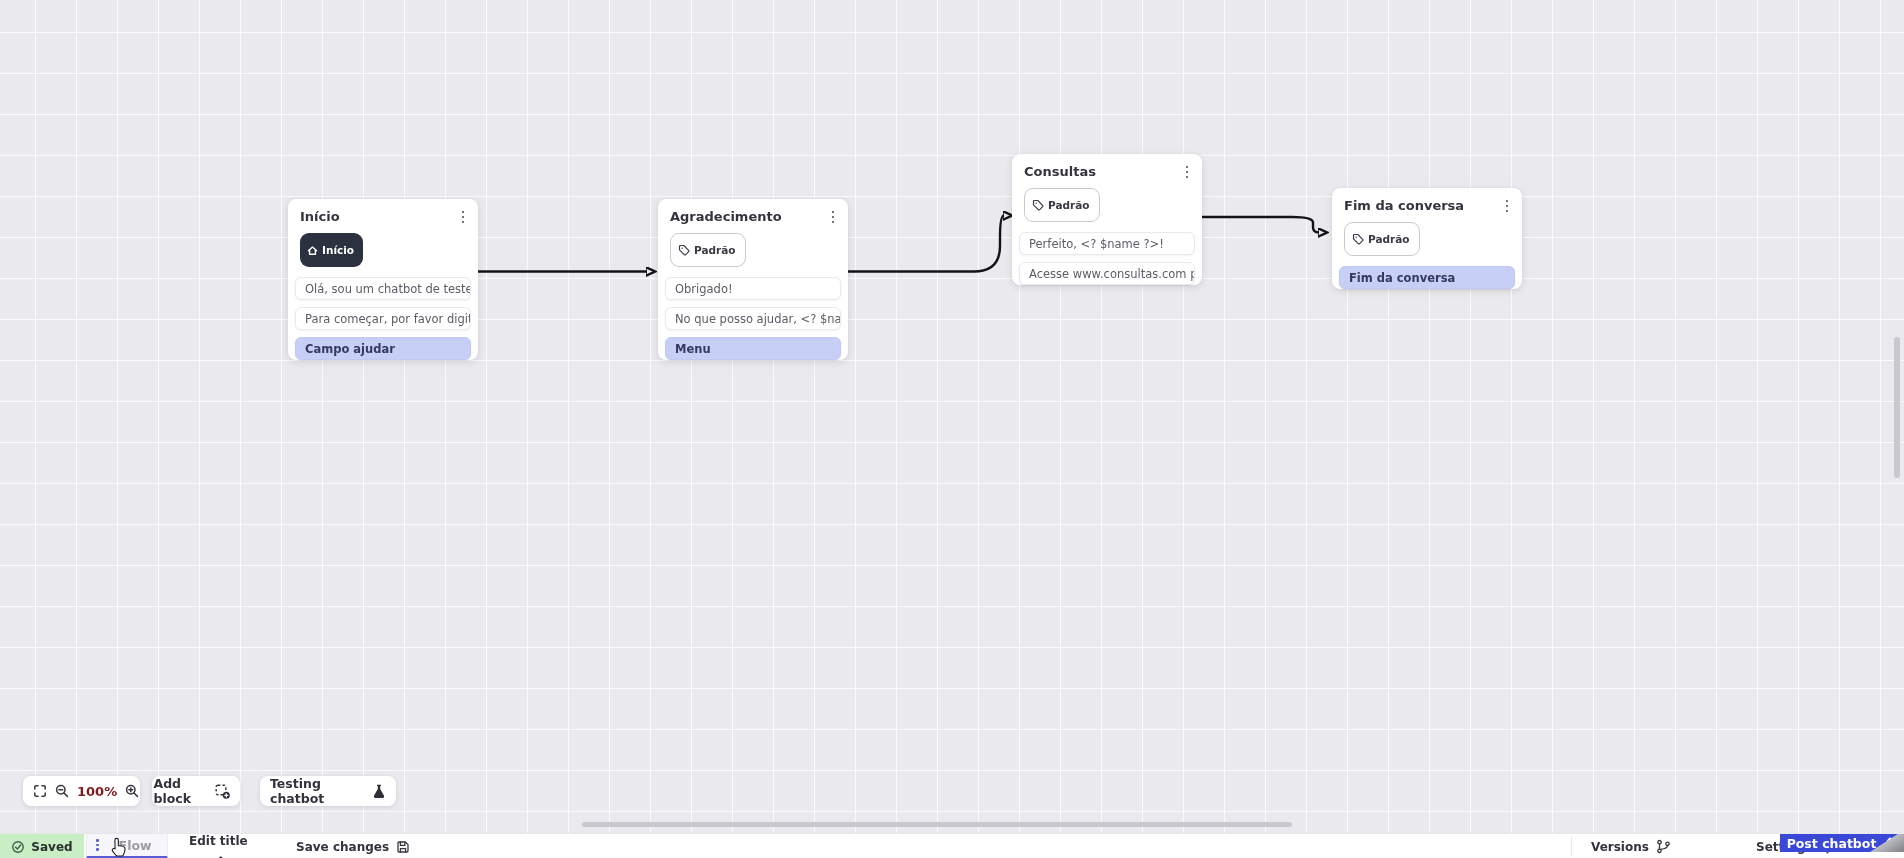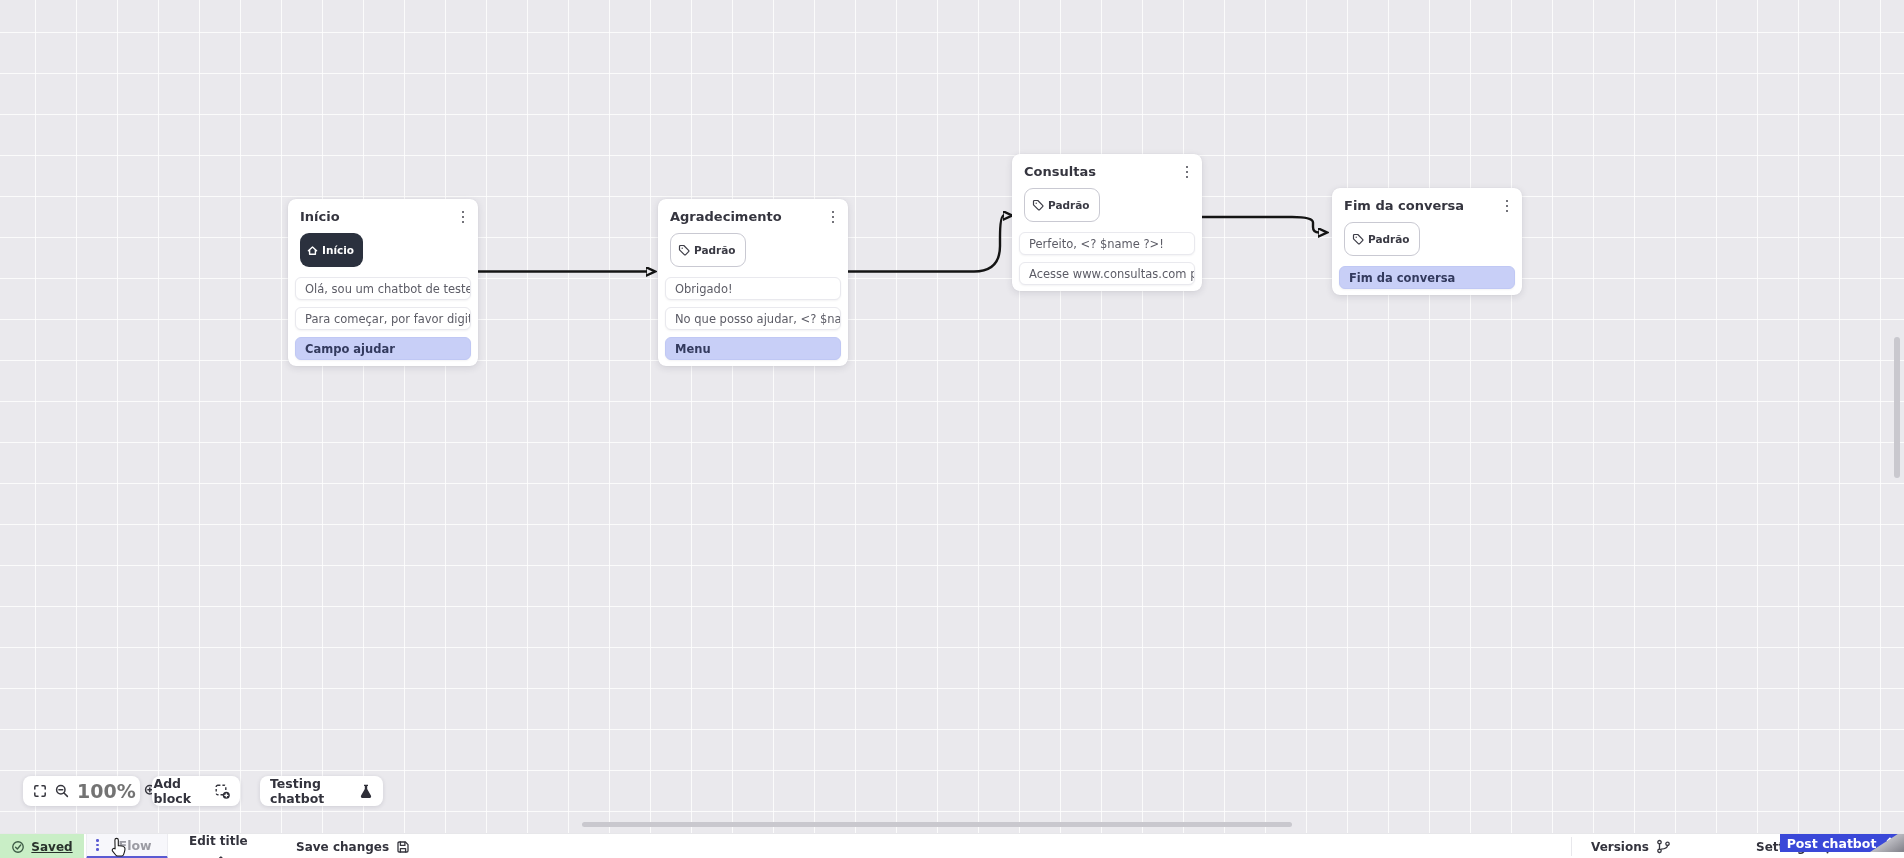--- a/index.html
+++ b/index.html
@@ -16,21 +16,21 @@
     background-image:
       linear-gradient(to right, rgba(255,255,255,.8) 1px, transparent 1px),
       linear-gradient(to bottom, rgba(255,255,255,.8) 1px, transparent 1px);
     background-size:41px 41px;
     background-position:-6px -9px;
   }
   
   .node {
     position:absolute; background:#fff; border-radius:8px;
     box-shadow:0 2px 7px rgba(45,45,70,.13), 0 0 1px rgba(45,45,70,.12);
-    padding:10px 7px 6px;
+    padding:10px 7px 0;
   }
   .node-header { display:flex; justify-content:space-between; align-items:flex-start; padding:0 3px 0 5px; height:16px; }
   .node-title { font-size:13px; font-weight:600; color:#35353f; line-height:15px; white-space:nowrap; }
   .kebab { display:flex; flex-direction:column; gap:2.4px; padding:2px 4px; cursor:pointer; }
   .kebab i { width:2.4px; height:2.4px; border-radius:50%; background:#44444e; display:block; }
   .badge { display:inline-flex; align-items:center; gap:4px; height:34px; border-radius:9px; padding:0 9px 0 7px; margin:8px 0 0 5px; }
   .badge .badge-label { font-size:10.5px; font-weight:700; line-height:1; }
   .badge.solid { background:#2b313e; }
   .badge.solid .badge-label { color:#fff; }
   .badge.outline { background:#fff; border:1px solid #c9c9d2; }
@@ -51,32 +51,32 @@
   .edges { position:absolute; left:0; top:0; pointer-events:none; }
   .edges path { fill:none; stroke:var(--arrow-black,#141414); stroke-width:2.4px; }
   
   .tool-card {
     position:absolute; top:776px; height:30px; background:#fff; border-radius:8px;
     box-shadow:0 1px 4px rgba(45,45,70,.14);
     display:flex; align-items:center; padding:0 10px; gap:8px;
     font-size:12.5px; font-weight:600; color:#33333d; cursor:pointer;
   }
   .tool-card svg { display:block; }
-  .zoom-level { font-size:19px; font-weight:700; color:#737373; }
+  .zoom-level { font-size:13px; font-weight:700; color:#7f1d1d; }
   .icon-btn { display:flex; align-items:center; cursor:pointer; }
   
   .statusbar {
     position:absolute; left:0; bottom:0; width:1904px; height:25px;
     background:#fff; border-top:1px solid #e7e7ea;
   }
   .saved-pill {
     position:absolute; left:0; top:0; width:84px; height:25px;
     background:var(--saved-green-bg,#c9eec6);
     display:flex; align-items:center; justify-content:center; gap:6px;
-    font-size:12px; font-weight:600; color:#28312b;text-decoration:underline;
+    font-size:12px; font-weight:600; color:#28312b;
   }
   .flow-tab {
     position:absolute; left:86px; top:0; width:82px; height:25px;
     background:#f7f7fb; border-left:1px solid #ececf1; border-right:1px solid #ececf1;
     border-bottom:3px solid var(--accent-purple,#5a5ad2);
     display:flex; align-items:center; cursor:pointer;
   }
   .flow-tab .kebab-v { display:flex; flex-direction:column; gap:2px; padding:0 6px 0 9px; cursor:pointer; }
   .flow-tab .kebab-v i { width:2.6px; height:2.6px; border-radius:50%; background:var(--accent-purple,#5a5ad2); display:block; }
   .flow-tab-label { font-size:12.5px; font-weight:600; color:#9b9ba3; margin-left:14px; }
@@ -246,21 +246,21 @@
     <span>Add block</span>
     <span class="icon-btn">
       <svg width="15" height="15" viewBox="0 0 15 15" fill="none">
         <rect x="1.2" y="1.2" width="9.6" height="9.6" rx="1.6" stroke="#36363e" stroke-width="1.4" stroke-dasharray="2.6 2"></rect>
         <circle cx="11.3" cy="11.3" r="3.5" fill="#2f2f38"></circle>
         <path d="M11.3 9.8 V12.8 M9.8 11.3 H12.8" stroke="#fff" stroke-width="1.3" stroke-linecap="round"></path>
       </svg>
     </span>
   </div>
 
-  <div class="tool-card" style="left:260px; width:123px; justify-content:center; gap:24px;">
+  <div class="tool-card" style="left:260px; width:136px; justify-content:center; gap:24px;">
     <span>Testing chatbot</span>
     <span class="icon-btn">
       <svg width="14" height="14" viewBox="0 0 14 14">
         <path d="M5 0.8 h4 v1.3 h-0.8 v3 l3.7 6.5 a1.7 1.7 0 0 1 -1.5 2.5 H3.6 a1.7 1.7 0 0 1 -1.5 -2.5 l3.7 -6.5 v-3 H5 z" fill="#2f2f38"></path>
       </svg>
     </span>
   </div>
 
   <div class="hscroll"></div>
 </div>

